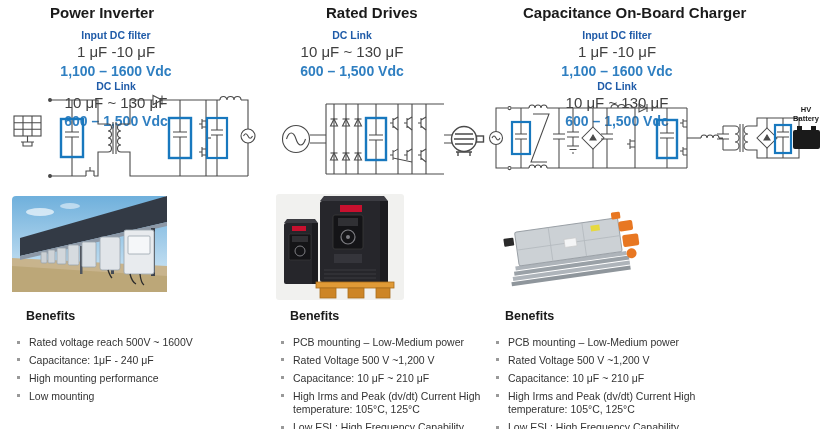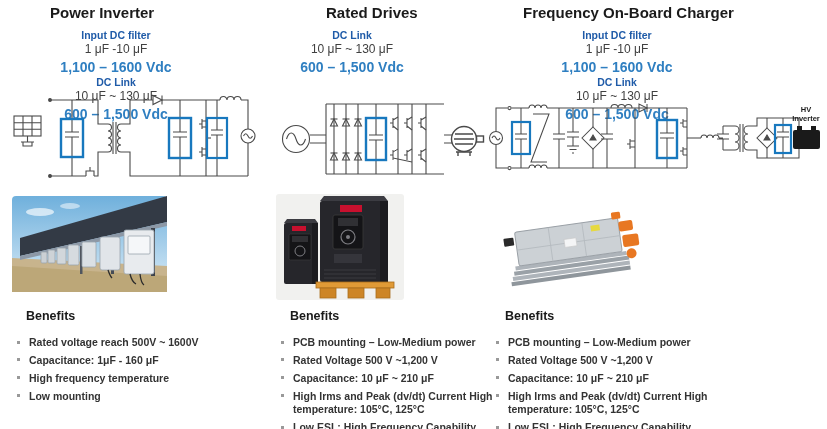--- a/index.html
+++ b/index.html
@@ -15,21 +15,21 @@
   .title{font-size:15px;font-weight:bold;color:#1a1a1a;padding-top:4px;margin-left:36px;}
   #col2 .title{padding-left:14px;}
   #col1 .title{padding-left:4px;}
 
   .specs{display:flex;margin-top:8px;flex-direction:column;}
   #col1 .specs{width:212px;}
   #col2 .specs{width:144px;margin-left:4px;}
   #col3 .specs{width:230px;padding-left:15px;}
   .spec{flex:1;text-align:center;}
   .spec .label{font-size:10.5px;font-weight:bold;color:#1f5ba8;line-height:1.25;}
-  .spec .v1{font-size:12px;color:#404040;line-height:1.3;}
+  .spec .v1{font-size:15px;color:#404040;line-height:1.3;}
   .spec .v2{font-size:14px;color:#2f7fc1;font-weight:600;line-height:1.3;}
 
   .circuit{position:absolute;left:0;}
   #col1 .circuit{top:88px;width:250px;height:100px;}
   #col2 .circuit{top:92px;width:212px;height:96px;}
   #col3 .circuit{top:88px;width:336px;height:100px;}
   .circuit svg{display:block;width:100%;height:100%;}
 
   .hv-label{
     position:absolute;left:298px;top:18px;width:42px;text-align:center;
@@ -40,21 +40,21 @@
   #col1 .photo{top:196px;left:2px;width:155px;height:96px;}
   #col2 .photo{top:194px;left:0px;width:128px;height:106px;}
   #col3 .photo{top:198px;left:8px;width:160px;height:95px;}
   .photo svg{display:block;width:100%;height:100%;}
 
   .benefits{position:absolute;top:297px;left:4px;}
   #col1 .benefits{width:250px;}
   #col2 .benefits{width:235px;left:2px;}
   #col3 .benefits{width:250px;left:6px;}
   .bh{font-size:12.5px;font-weight:bold;color:#1a1a1a;margin:12px;}
-  .benefits ul{list-style:none;margin:13px 0 0 0;padding:0;font-weight:bold;}
+  .benefits ul{list-style:none;margin:13px 0 0 0;padding:0;}
   .benefits li{
     position:relative;padding-left:15px;font-size:10.5px;color:#333;
     line-height:1.32;margin-bottom:4px;
   }
   .benefits li::before{
     content:"";position:absolute;left:3px;top:4.5px;width:3px;height:3px;background:#999;
   }
 </style>
 </head>
 <body>
@@ -151,22 +151,22 @@
       <g stroke="#2c2c2c" stroke-width="1.3" fill="none">
         <path d="M118 78 q2 8 6 10 M128 78 q1 9 4 11 M96 74 q2 6 4 8"></path>
       </g>
     </svg>
   </div>
 
   <div class="benefits">
     <p class="bh">Benefits</p>
     <ul>
       <li>Rated voltage reach 500V ~ 1600V</li>
-      <li>Capacitance: 1μF - 160 μF</li>
-      <li>High frequency temperature</li>
+      <li>Capacitance: 1μF - 240 μF</li>
+      <li>High mounting performance</li>
       <li>Low mounting</li>
     </ul>
   </div>
 </div>
 
 <div class="col" id="col2">
   <div class="title">Rated Drives</div>
 
   <div class="specs">
     <div class="spec">
@@ -262,21 +262,21 @@
       <li>Rated Voltage 500 V ~1,200 V</li>
       <li>Capacitance: 10 μF ~ 210 μF</li>
       <li>High Irms and Peak (dv/dt) Current High temperature: 105°C, 125°C</li>
       <li>Low ESL: High Frequency Capability</li>
       <li>Low Profile – Space optimization</li>
     </ul>
   </div>
 </div>
 
 <div class="col" id="col3">
-  <div class="title">Frequency On-Board Charger</div>
+  <div class="title">Capacitance On-Board Charger</div>
 
   <div class="specs">
     <div class="spec">
       <div class="label">Input DC filter</div>
       <div class="v1">1 μF -10 μF</div>
       <div class="v2">1,100 – 1600 Vdc</div>
     </div>
     <div class="spec">
       <div class="label">DC Link</div>
       <div class="v1">10 μF ~ 130 μF</div>
@@ -348,21 +348,21 @@
         <rect x="288" y="37" width="16" height="28" stroke="#1878be" stroke-width="2.2"></rect>
         <path d="M300 30 H312 V42 M300 70 H312 V60"></path>
         <g stroke="none" fill="#1a1a1a">
           <rect x="306" y="42" width="27" height="19" rx="2"></rect>
           <rect x="310" y="38" width="5" height="5"></rect>
           <rect x="324" y="38" width="5" height="5"></rect>
         </g>
       </g>
     </svg>
     <div class="hv-label">HV
-Inverter</div>
+Battery</div>
   </div>
 
   <div class="photo">
     <svg viewBox="0 0 160 95">
       <rect width="160" height="95" fill="#ffffff"></rect>
       <g transform="rotate(-8 80 48)">
         <rect x="10" y="31" width="10" height="8" rx="1" fill="#2a2a2a"></rect>
         <rect x="12" y="75" width="120" height="4" fill="#8f969c"></rect>
         <rect x="14" y="70" width="118" height="4" fill="#aeb4ba"></rect>
         <rect x="16" y="65" width="116" height="4" fill="#9aa1a7"></rect>

